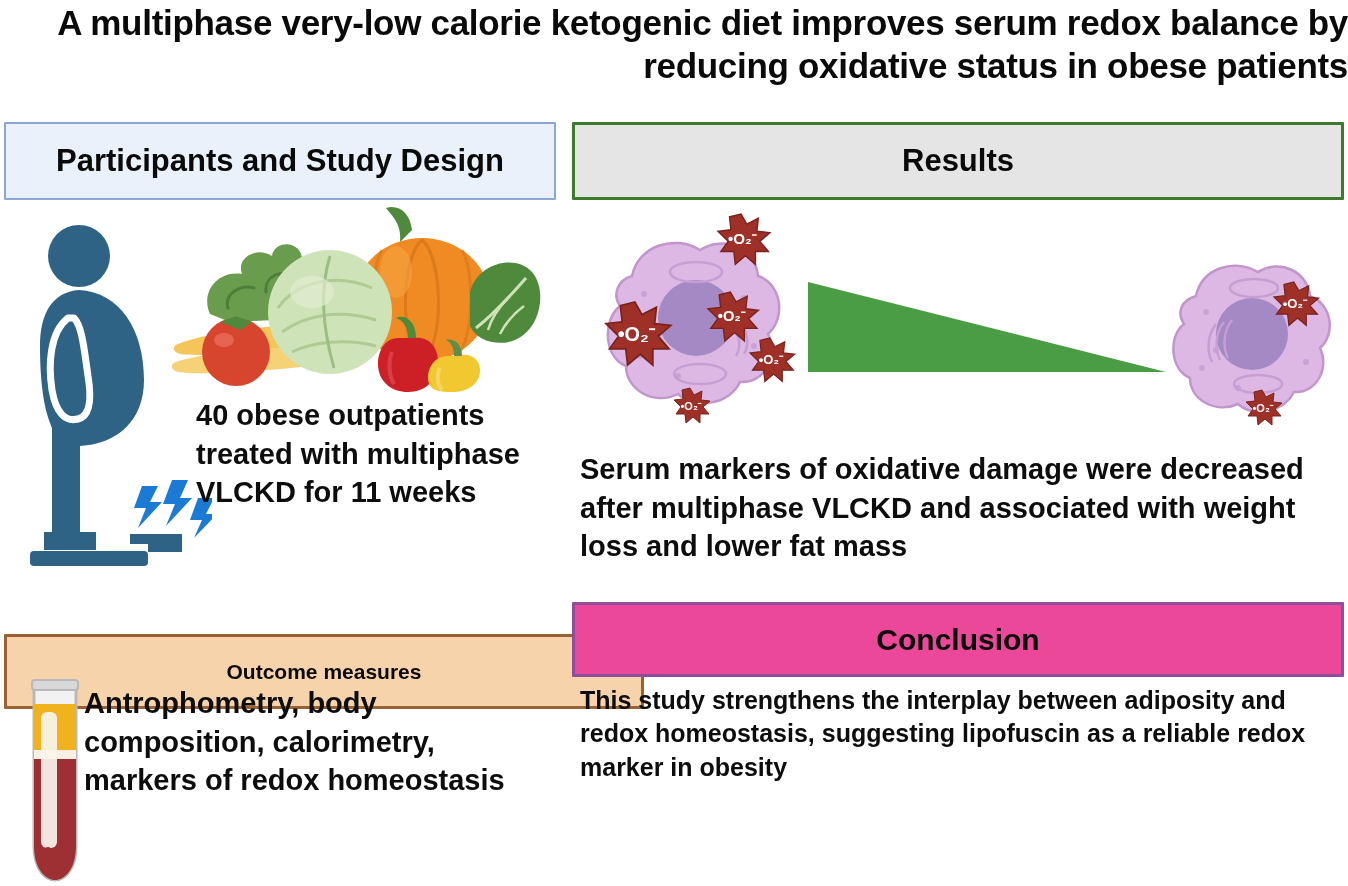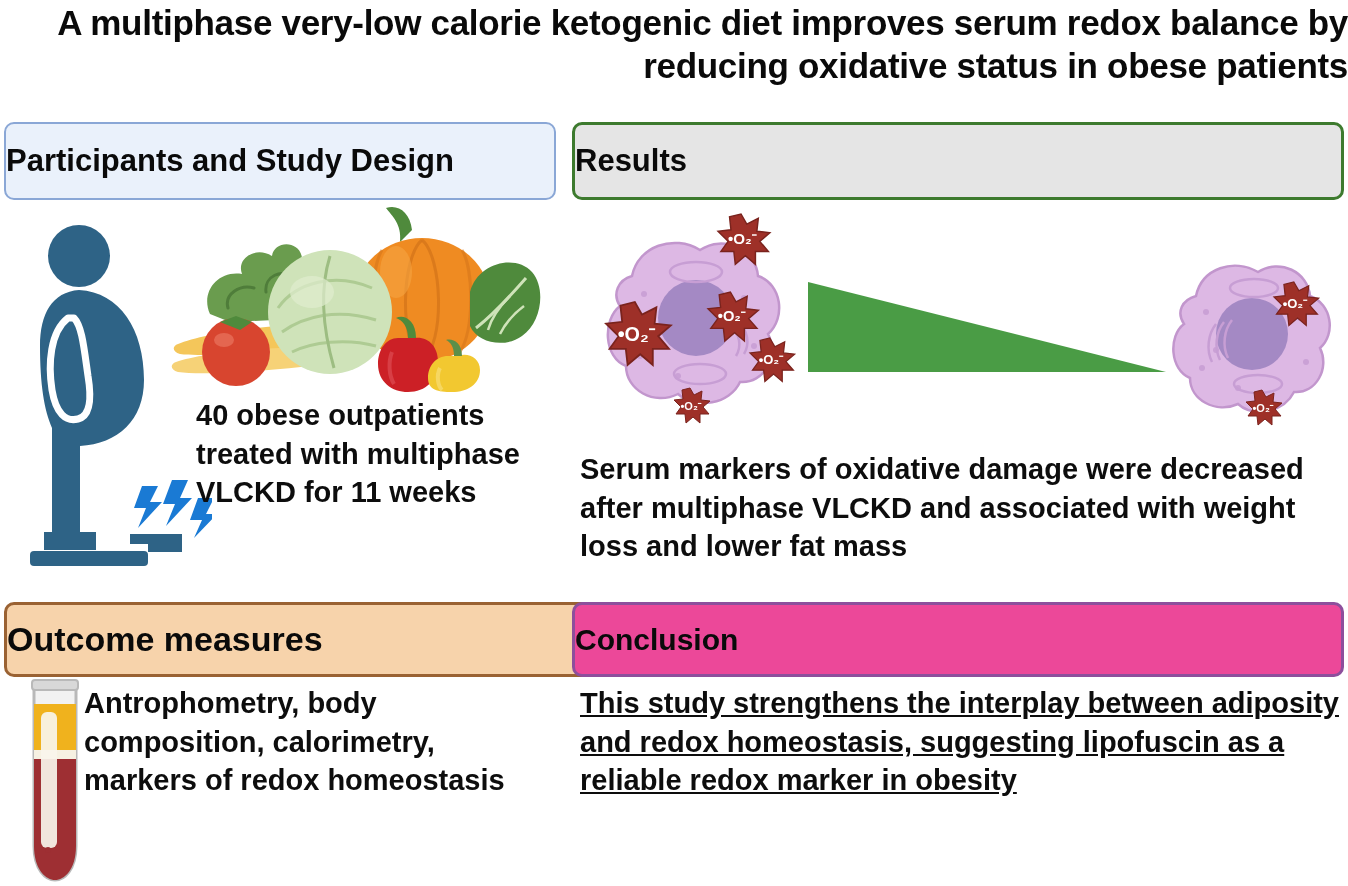--- a/index.html
+++ b/index.html
@@ -13,50 +13,50 @@
 
   
   .title{
     position:absolute;left:0;top:2px;width:1348px;
     text-align:right;font-weight:bold;font-size:35px;line-height:1.22;
     letter-spacing:-0.3px;color:#0a0a0a;
   }
 
   
   .hdr{
-    position:absolute;border-radius:10px;box-sizing:border-box;
-    display:flex;align-items:center;
+    position:absolute;border-radius:1px;box-sizing:border-box;
+    display:flex;align-items:center;justify-content:center;
     font-weight:bold;color:#0a0a0a;
   }
   .hdr-participants{
     left:4px;top:122px;width:552px;height:78px;
     background:#eaf1fb;border:2.5px solid #8aa7d6;font-size:31px;
   }
   .hdr-results{
     left:572px;top:122px;width:772px;height:78px;
     background:#e5e5e5;border:3px solid #3d7a2e;font-size:31px;
   }
   .hdr-outcome{
-    left:4px;top:602px;width:640px;height:75px;
-    background:#f7d3ab;border:3px solid #9a6233;font-size:34px;
+    left:4px;top:634px;width:640px;height:75px;
+    background:#f7d3ab;border:3px solid #9a6233;font-size:21px;
   }
   .hdr-conclusion{
     left:572px;top:602px;width:772px;height:75px;
     background:#ec4899;border:3px solid #8d4f9c;font-size:30px;
   }
 
   
   .body-txt{
     position:absolute;text-align:left;font-weight:bold;
     color:#0d0d0d;line-height:1.33;
   }
   .txt-participants{left:196px;top:396px;width:360px;font-size:29px;}
   .txt-results{left:580px;top:450px;width:762px;font-size:29px;}
   .txt-outcome{left:84px;top:684px;width:470px;font-size:29px;}
-  .txt-conclusion{left:580px;top:684px;width:762px;font-size:29px;text-decoration:underline;}
+  .txt-conclusion{left:580px;top:684px;width:762px;font-size:25px;}
 
   
   .art{position:absolute;text-align:center;}
   .art svg{display:block;}
   #art-person{left:22px;top:214px;}
   #art-veg{left:170px;top:196px;}
   #art-cell-left{left:578px;top:206px;}
   #art-cell-right{left:1150px;top:238px;}
   #art-wedge{left:808px;top:280px;}
   #art-tube{left:24px;top:672px;}

